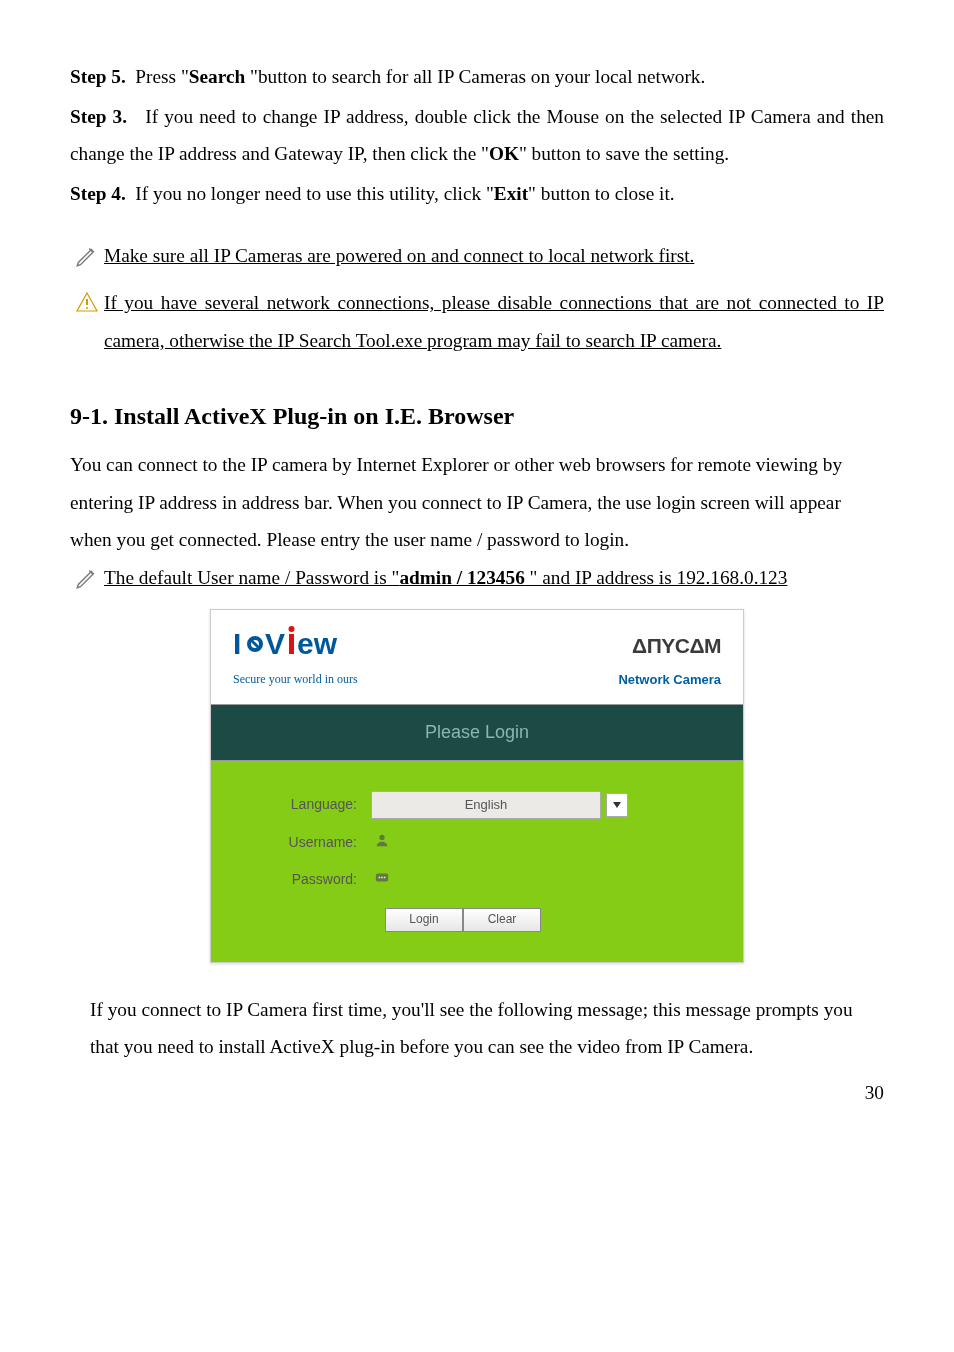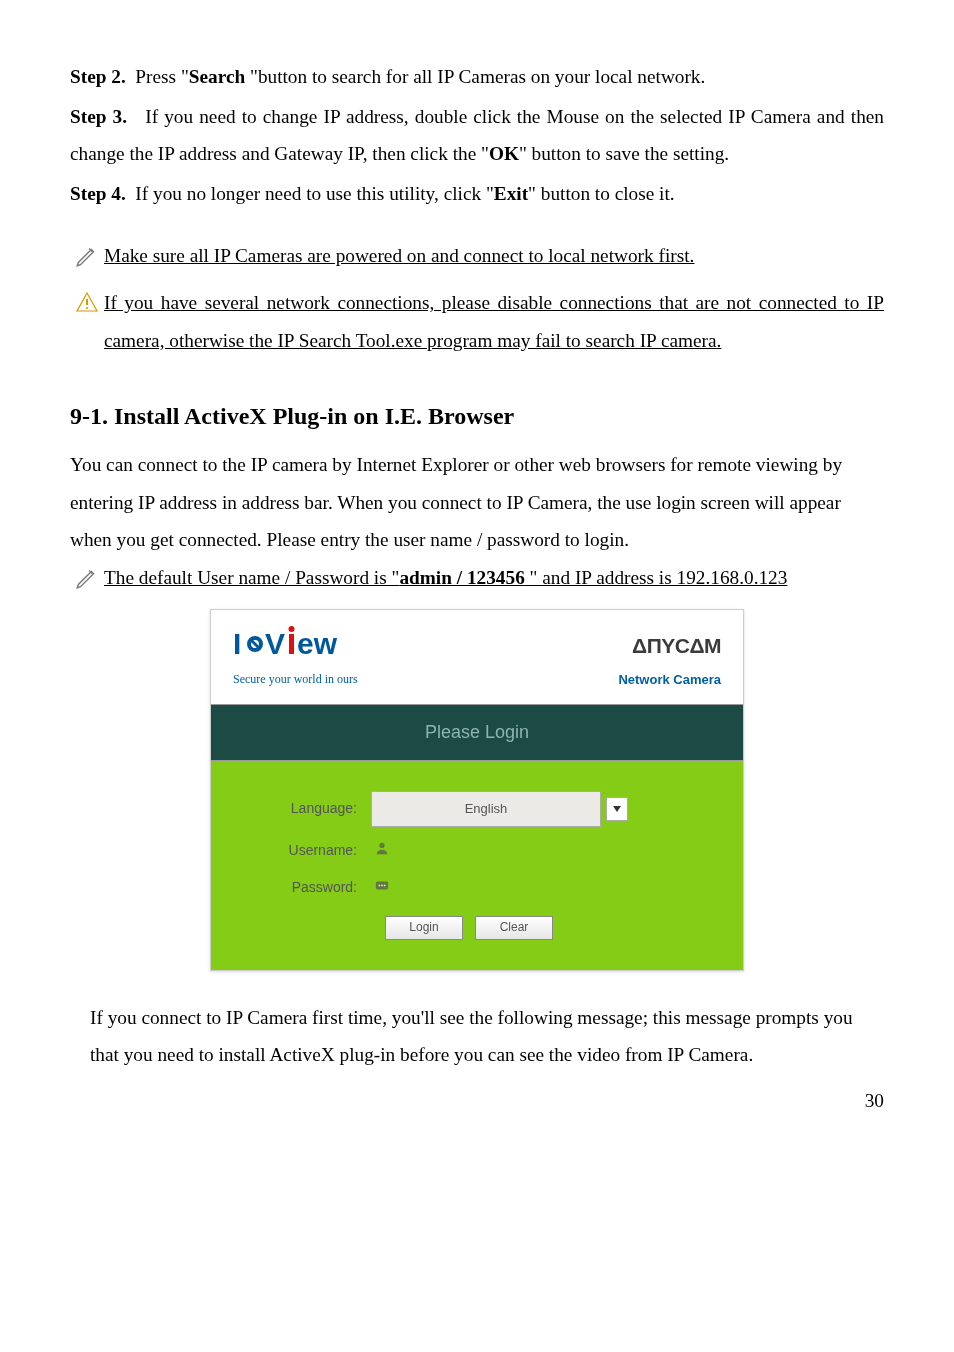--- a/index.html
+++ b/index.html
@@ -51,39 +51,39 @@
     padding: 10px 0;
     text-align: center;
     border-top: 1px solid #999;
     border-bottom: 1px solid #999;
   }
   .login-form { padding: 20px 30px 30px 30px; font-family: Tahoma, Arial, sans-serif; font-size: 14px; color:#555; background: #84cc16;}
   .form-row { display: flex; align-items: center; margin: 10px 0; }
   .form-label { width: 130px; text-align: right; padding-right: 14px; }
   .form-field { flex: 1; display: flex; align-items: center; gap: 6px; }
   .lang-select {
-    width: 230px; height: 36px; line-height: 24px; text-align: center;
+    width: 230px; height: 28px; line-height: 24px; text-align: center;
     background: #eceae7; border: 1px solid #aaa; position: relative; font-size: 13px;
     display: flex; align-items: center; justify-content: center;
   }
   .lang-caret { width: 22px; height: 24px; border:1px solid #aaa; background:#fff; display:flex; align-items:center; justify-content:center; margin-left:-1px; }
   .input-box { width: 230px; height: 24px; border: none; background: transparent; display:flex; align-items:center; padding-left:4px;}
   .input-icon svg { width:14px; height:14px; opacity:0.7; }
-  .btn-row { padding-left: 144px; display: flex; gap: 12px; margin-top: 14px;}
+  .btn-row { padding-left: 144px; display: flex; gap: 0; margin-top: 14px;}
   .btn { width: 78px; height: 24px; border:1px solid #888; background: linear-gradient(#fff,#e6e6e6); font-size:12px; font-family: Tahoma, Arial, sans-serif; display:flex; align-items:center; justify-content:center; }
   .page-num { text-align: right; font-size: 19.3px; margin-top: 8px; }
   .bold { font-weight: bold; }
   .aftertext { margin-top: 18px; margin-left: 20px; }
   .justify { text-align: justify; }
 </style>
 </head>
 <body>
 
 <div class="step">
-  <span class="step-label">Step 2.</span>&nbsp;
+  <span class="step-label">Step 5.</span>&nbsp;
   <span>Press "</span><span class="bold">Search</span><span> "button to search for all IP Cameras on your local network.</span>
 </div>
 
 <div class="step justify">
   <span class="step-label">Step 3.</span>&nbsp;&nbsp;
   <span>If you need to change IP address, double click the Mouse on the selected IP Camera and then change the IP address and Gateway IP, then click the "</span><span class="bold">OK</span><span>" button to save the setting.</span>
 </div>
 
 <div class="step">
   <span class="step-label">Step 4.</span>&nbsp;

